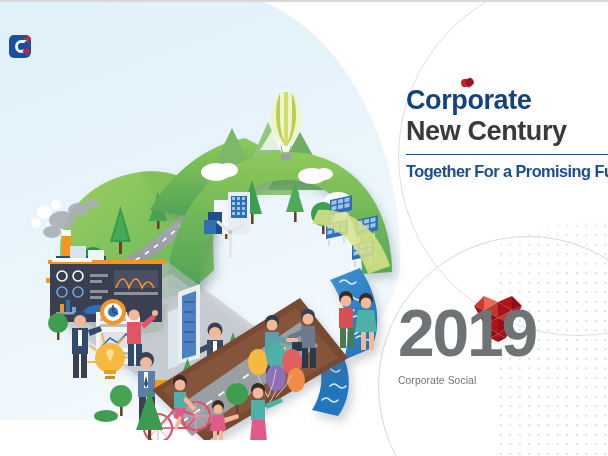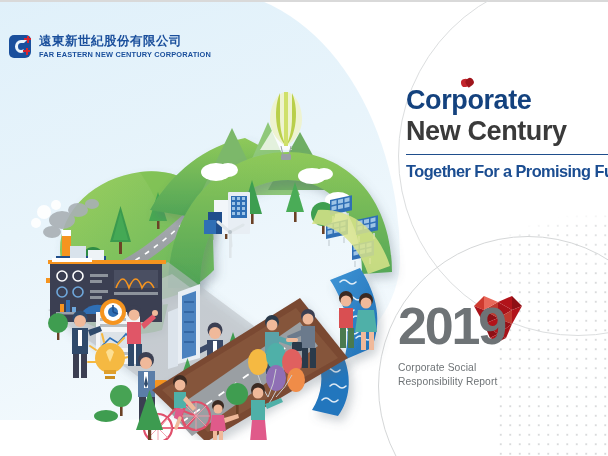--- a/index.html
+++ b/index.html
@@ -55,21 +55,21 @@
   .h-line2 { font-size:27px; font-weight:700; color:#3a3a3a; letter-spacing:-.4px; line-height:1.12; margin-top:1px; }
   .i-heart { position:absolute; left:55px; top:-9px; width:13px; height:12px; }
   .i-heart span { position:absolute; width:7.5px; height:7.5px; background:#b41b22; border-radius:50% 50% 0 50%; }
   .i-heart .a { left:0; top:2px; transform:rotate(-10deg); background:#c2252c; }
   .i-heart .b { left:5px; top:1px; transform:rotate(55deg); background:#9f151c; }
   .rule { margin:8px 0 0 0; width:206px; height:1.6px; background:#1f4e8c; }
   .tagline { margin-top:7px; font-size:16.5px; font-weight:700; color:#1b4d91; letter-spacing:-.55px; white-space:nowrap; transform:scaleX(.99); transform-origin:left; }
 
   
   .yearblock { position:absolute; left:398px; top:303px; }
-  .year { font-size:52px; font-weight:700; color:#6e7376; letter-spacing:-2.2px; line-height:.92; }
+  .year { font-size:66px; font-weight:700; color:#6e7376; letter-spacing:-2.2px; line-height:.92; }
   .sub1, .sub2 { font-size:10.3px; color:#6e7376; line-height:1.35; letter-spacing:.1px; }
   .sub1 { margin-top:10px; }
 
   .heartlogo { position:absolute; left:470px; top:292px; width:56px; height:50px; }
 
   
   .illus { position:absolute; left:0; top:60px; width:420px; height:380px; }
 </style>
 </head>
 <body>
@@ -595,24 +595,20 @@
 
   <div class="brand">
     <div class="logomark">
       <div class="sq"></div>
         <div class="cut"></div>
       <div class="x1"></div>
         <div class="x2"></div>
         <div class="x3"></div>
         <div class="x4"></div>
     </div>
-    <div class="brandtext">
-      <div class="brand-cn">遠東新世紀股份有限公司</div>
-      <div class="brand-en">FAR EASTERN NEW CENTURY CORPORATION</div>
-    </div>
   </div>
 
   <div class="headline">
     <div class="h-line1">
       <span>Corporate</span>
       <span class="i-heart">
           <span class="a"></span>
           <span class="b"></span>
         </span>
     </div>
@@ -636,16 +632,15 @@
     <polygon points="42,32 28,42 28,26" fill="#971016"></polygon>
     <polygon points="14,32 28,42 20,46" fill="#8e0f15"></polygon>
     <polygon points="42,32 36,46 28,42" fill="#a81219"></polygon>
     <polygon points="20,46 28,42 28,50" fill="#b2131a"></polygon>
     <polygon points="36,46 28,50 28,42" fill="#971016"></polygon>
   </svg>
 
   <div class="yearblock">
     <div class="year">2019</div>
     <div class="sub1">Corporate Social</div>
-    <div class="sub2">Responsibility Report</div>
   </div>
 
 </div>
 
 </body></html>

